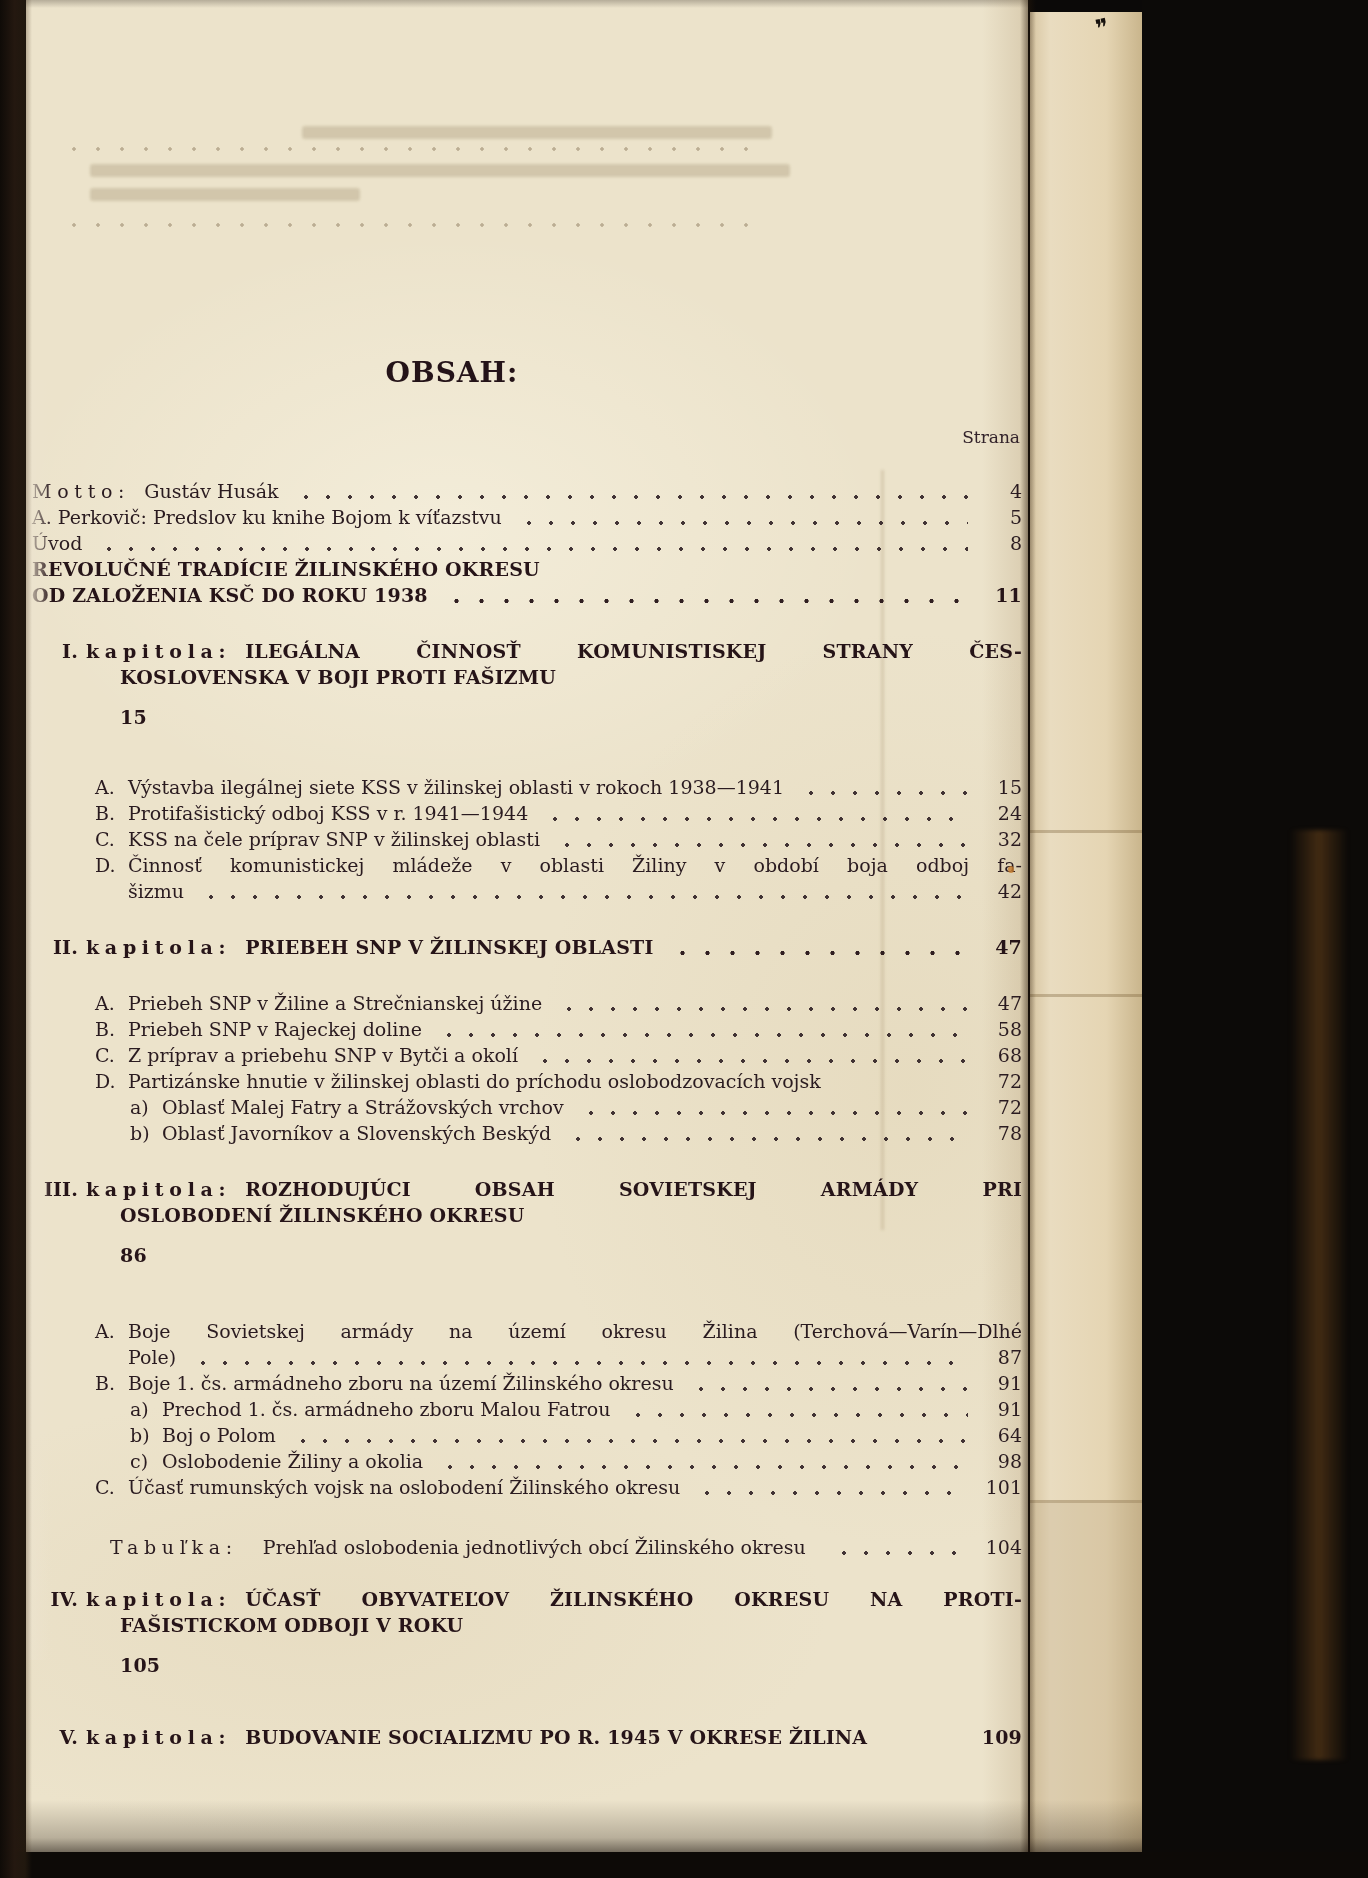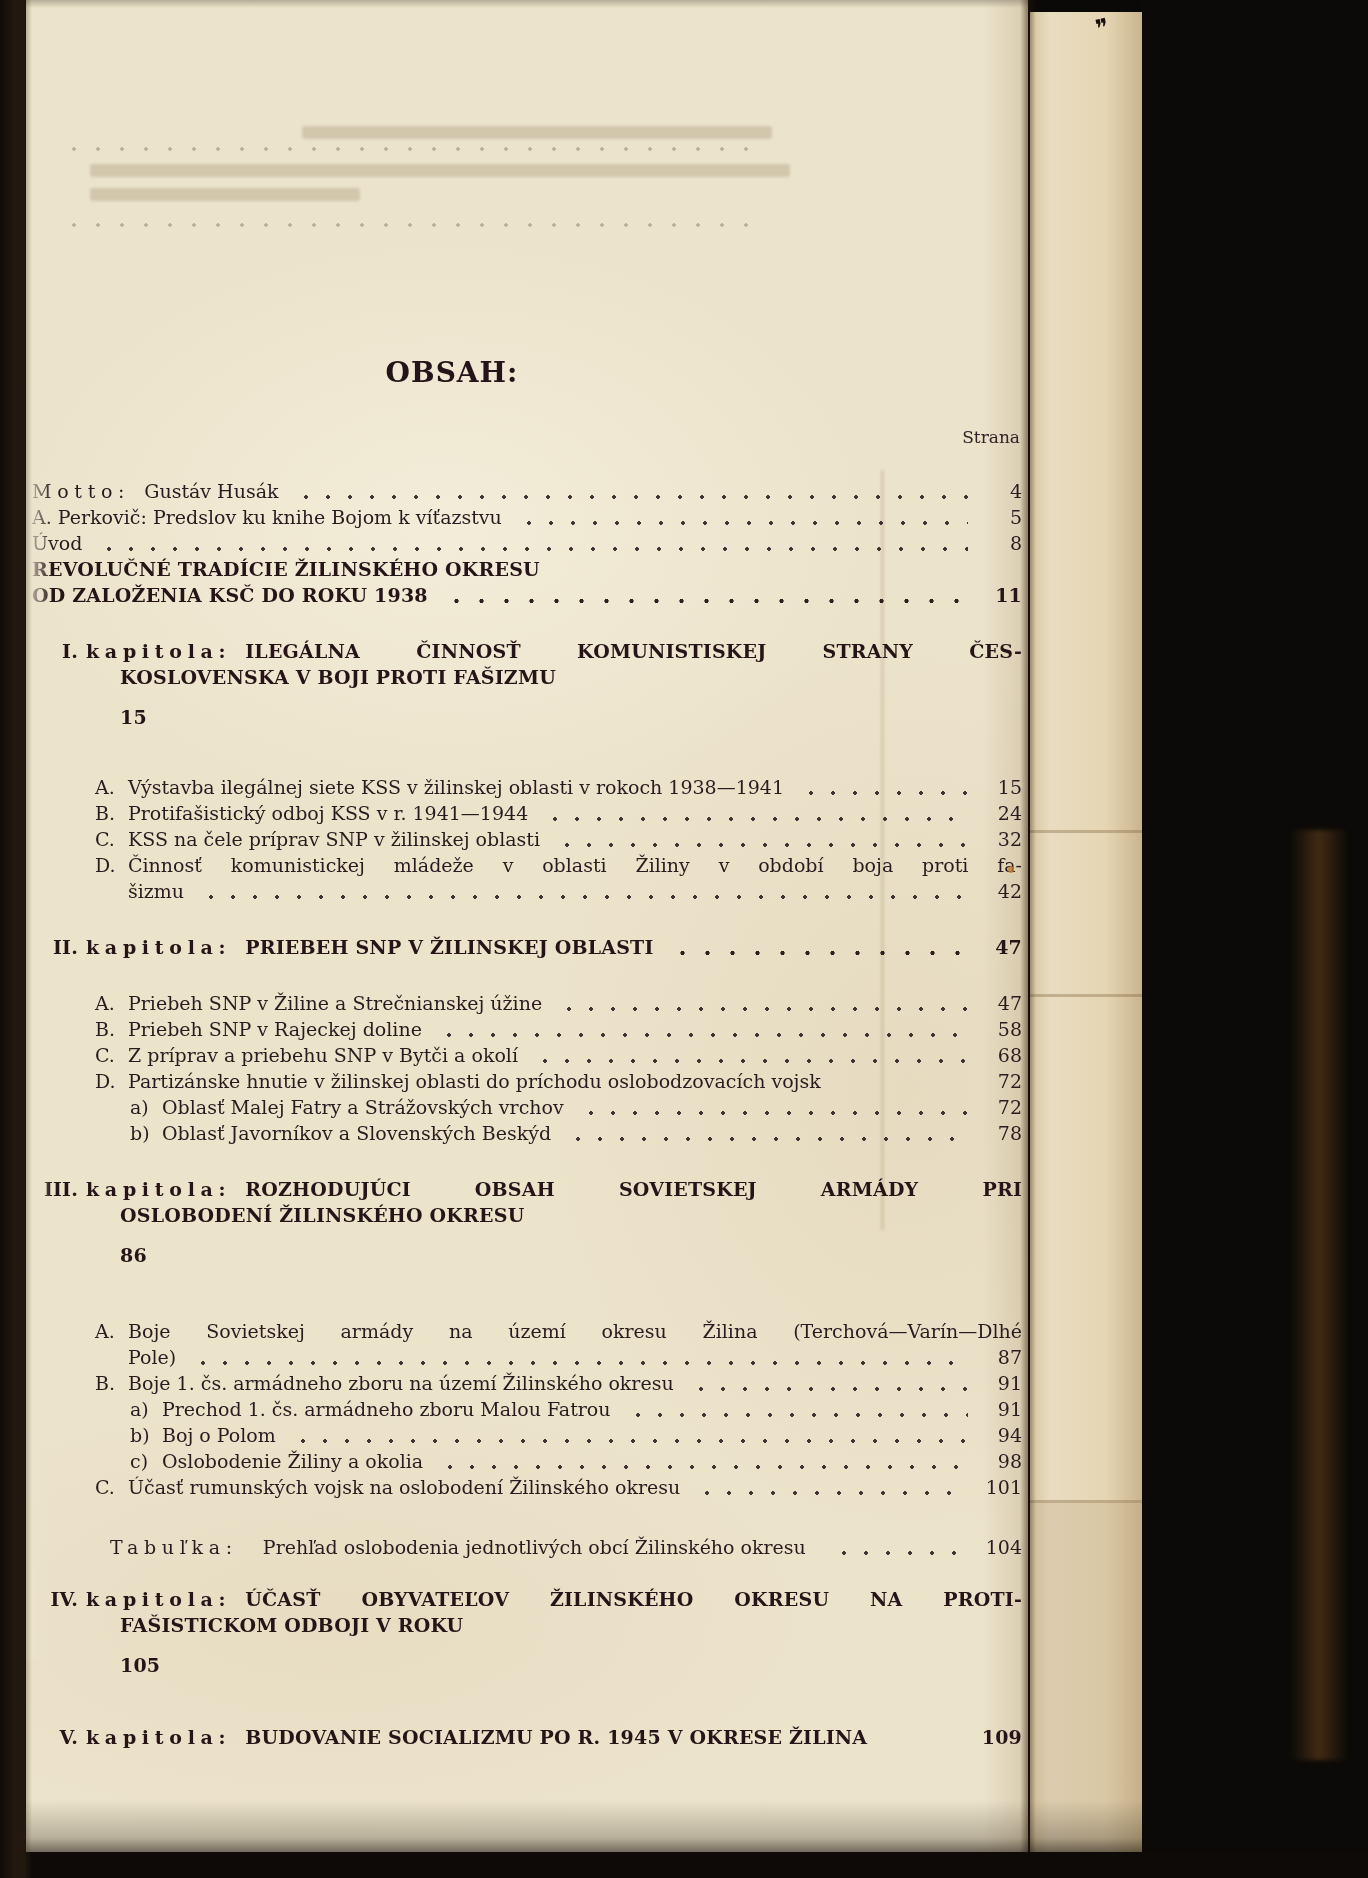--- a/index.html
+++ b/index.html
@@ -161,21 +161,21 @@
             <span class="pg">24</span>
           </div>
           <div class="row ind-item">
             <span class="num">C.</span>
             <span class="txt">KSS na čele príprav SNP v žilinskej oblasti</span>
             <span class="lead dotted"></span>
             <span class="pg">32</span>
           </div>
           <div class="row ind-item">
             <span class="num">D.</span>
-            <span class="txt just">Činnosť komunistickej mládeže v oblasti Žiliny v období boja proti fa-</span>
+            <span class="txt just">Činnosť komunistickej mládeže v oblasti Žiliny v období boja odboj fa-</span>
           </div>
           <div class="row ind-itemc">
             <span class="txt">šizmu</span>
             <span class="lead dotted"></span>
             <span class="pg">42</span>
           </div>
           <div class="row ind-chap gap-m bold-row">
             <span class="num">II.</span>
             <span class="lbl">kapitola:</span>
             <span class="txt">PRIEBEH SNP V ŽILINSKEJ OBLASTI</span>
@@ -246,21 +246,21 @@
           <div class="row ind-sub">
             <span class="num">a)</span>
             <span class="txt">Prechod 1. čs. armádneho zboru Malou Fatrou</span>
             <span class="lead dotted"></span>
             <span class="pg">91</span>
           </div>
           <div class="row ind-sub">
             <span class="num">b)</span>
             <span class="txt">Boj o Polom</span>
             <span class="lead dotted"></span>
-            <span class="pg">94</span>
+            <span class="pg">64</span>
           </div>
           <div class="row ind-sub">
             <span class="num">c)</span>
             <span class="txt">Oslobodenie Žiliny a okolia</span>
             <span class="lead dotted"></span>
             <span class="pg">98</span>
           </div>
           <div class="row ind-item">
             <span class="num">C.</span>
             <span class="txt">Účasť rumunských vojsk na oslobodení Žilinského okresu</span>

